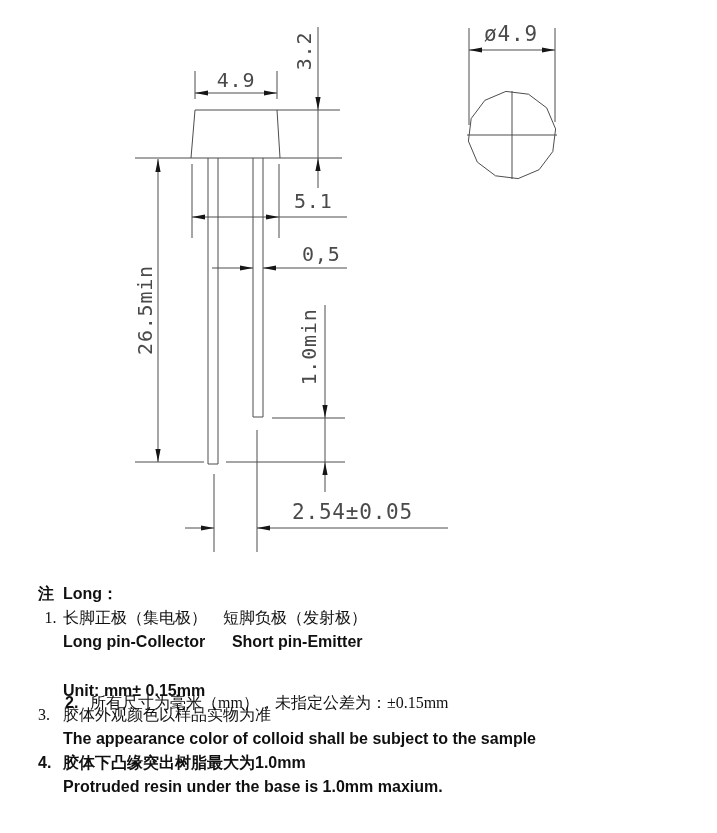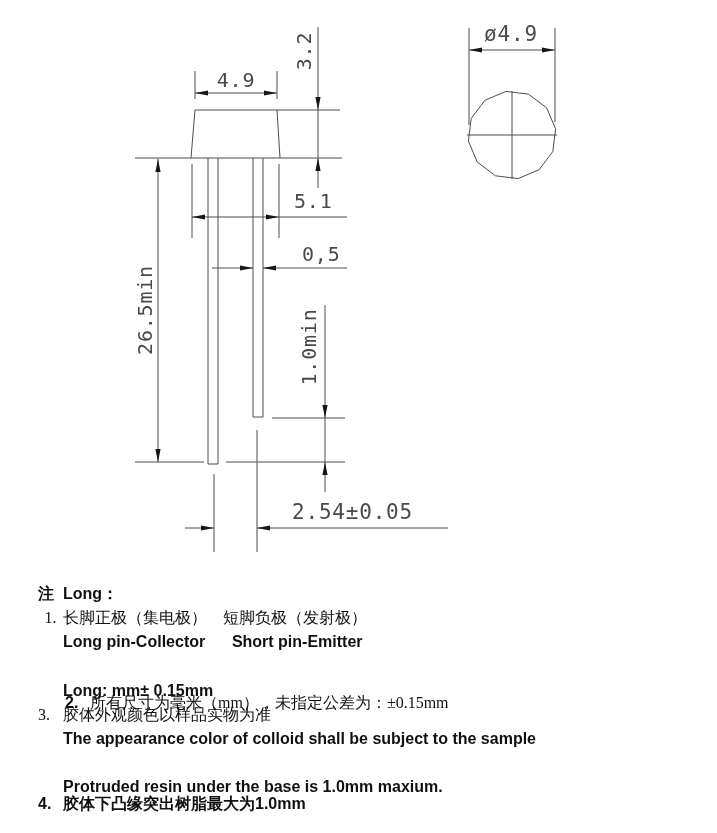--- a/index.html
+++ b/index.html
@@ -10,21 +10,21 @@
   .ah{fill:#161616;stroke:none;}
   .dim{font-family:"DejaVu Sans Mono","Liberation Mono",monospace;
        font-size:20px;fill:#4a4a4a;letter-spacing:0.8px;}
   .dim-big{font-size:21px;}
   .note-row{position:absolute;left:38px;white-space:pre;font-size:16px;line-height:20px;}
   .note-num{display:inline-block;width:25px;}
   .zh-reg{font-family:"Liberation Serif","DejaVu Serif",serif;font-weight:400;}
   .zh-reg .note-num{font-family:"Liberation Serif","DejaVu Serif",serif;}
   .num-bold .note-num{font-family:"Liberation Sans","DejaVu Sans",sans-serif;font-weight:700;}
   .en-bold{font-family:"Liberation Sans","DejaVu Sans",sans-serif;font-weight:700;}
-  .zh-bold{font-family:"Liberation Sans","DejaVu Sans",sans-serif;font-weight:700;margin-top:41px;}
+  .zh-bold{font-family:"Liberation Sans","DejaVu Sans",sans-serif;font-weight:700;}
 </style>
 </head>
 <body>
 
 <div id="page">
 
   <svg width="717" height="570" viewBox="0 0 717 570">
 
     <g>
 
@@ -100,21 +100,21 @@
 
   <div>
     <div class="note-row en-bold" style="top:584px;"><span class="note-num">注</span><span>Long：</span></div>
 
     <div class="note-row zh-reg" style="top:608px;text-align:center;"><span class="note-num">1.</span><span>长脚正极（集电极）　短脚负极（发射极）</span></div>
 
     <div class="note-row en-bold" style="top:632px;"><span class="note-num"></span><span>Long pin-Collector      Short pin-Emitter</span></div>
 
     <div class="note-row zh-reg num-bold" style="top:693px;margin-left:27px;"><span class="note-num">2.</span><span>所有尺寸为毫米（mm），未指定公差为：±0.15mm</span></div>
 
-    <div class="note-row en-bold" style="top:681px;"><span class="note-num"></span><span>Long: mm± 0.15mm</span></div>
+    <div class="note-row en-bold" style="top:681px;"><span class="note-num"></span><span>Unit: mm± 0.15mm</span></div>
 
     <div class="note-row zh-reg" style="top:705px;"><span class="note-num">3.</span><span>胶体外观颜色以样品实物为准</span></div>
 
     <div class="note-row en-bold" style="top:729px;"><span class="note-num"></span><span>The appearance color of colloid shall be subject to the sample</span></div>
 
     <div class="note-row zh-bold" style="top:753px;"><span class="note-num">4.</span><span>胶体下凸缘突出树脂最大为1.0mm</span></div>
 
     <div class="note-row en-bold" style="top:765px;margin-top:12px;"><span class="note-num"></span><span>Protruded resin under the base is 1.0mm maxium.</span></div>
   </div>
 

